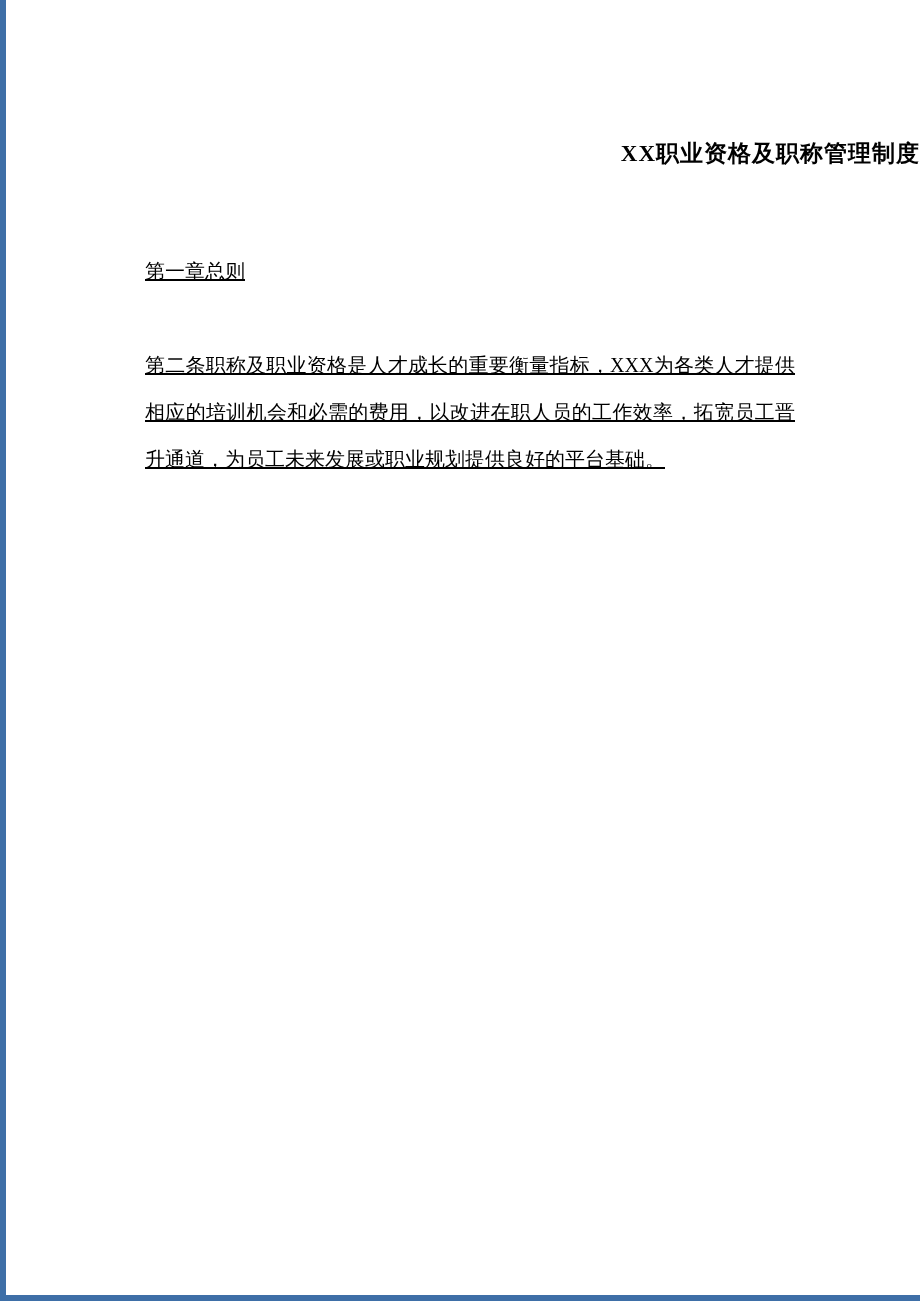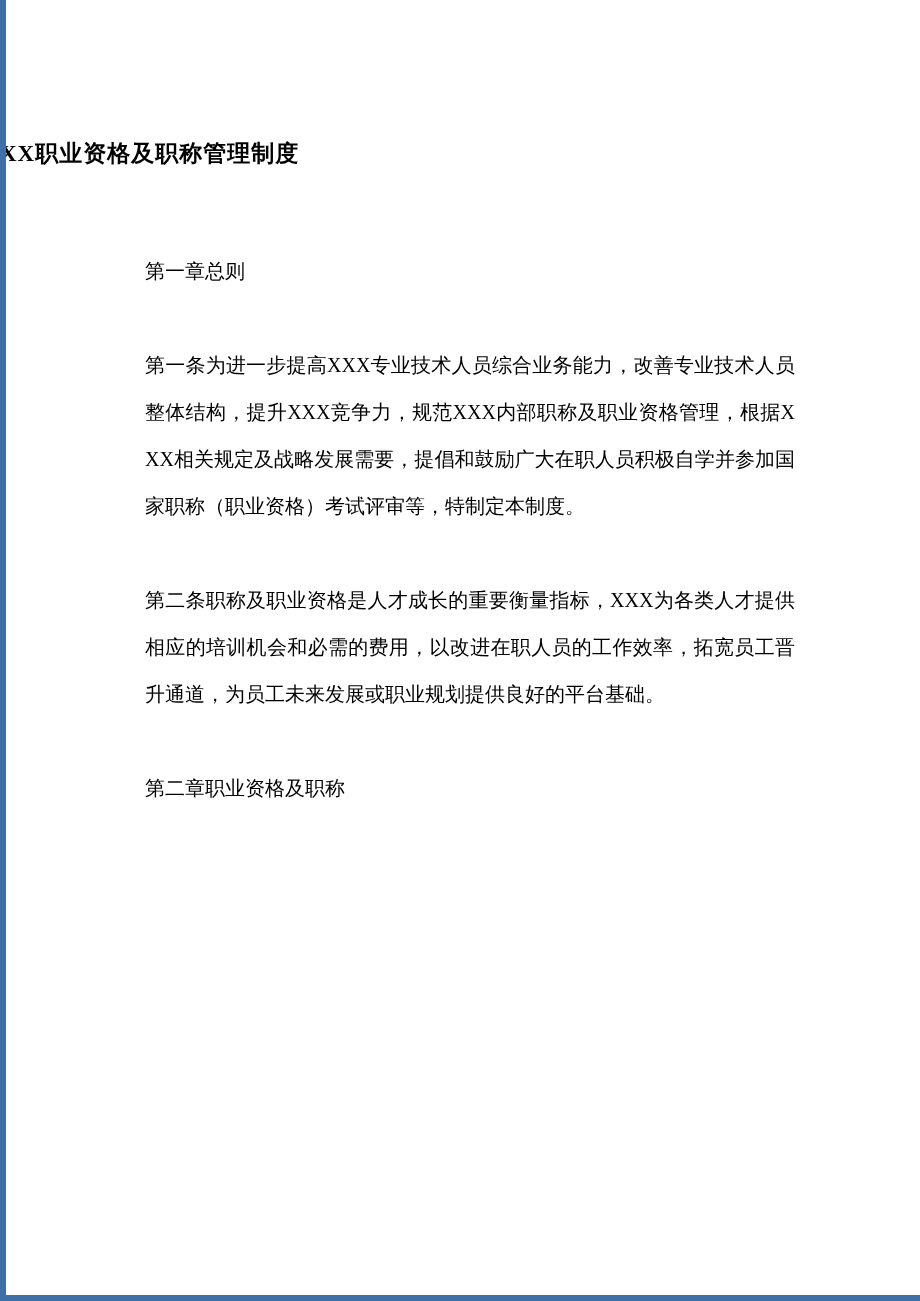--- a/index.html
+++ b/index.html
@@ -33,30 +33,31 @@
     position: absolute;
     left: 0;
     bottom: 0;
     width: 920px;
     height: 6px;
     background: #3e6fa7;
   }
   .doc-title {
     margin: 0;
     padding-top: 140px;
-    text-align: left;
+    text-align: right;
     font-size: 23px;
     font-weight: bold;
     letter-spacing: 1px;
     line-height: 1.2;
   }
   .content {
     margin-top: 80px;
     padding-left: 145px;
     width: 650px;
+    text-decoration: underline;
   }
   .block {
     font-size: 20px;
     line-height: 47px;
     margin: 0 0 47px 0;
     text-align: justify;
     text-justify: inter-ideograph;
     word-break: break-all;
   }
   .block.heading {
@@ -67,26 +68,24 @@
 <body>
 
 <div class="page">
 
   <h1 class="doc-title">XX职业资格及职称管理制度</h1>
 
   <div class="content">
 
     <p class="block heading">第一章总则</p>
 
-    <p class="block">第一条为进一步提高XXX专业技术人员综合业务能力，改善专业技术人员整体结构，提升XXX竞争力，规范XXX内部职称及职业资格管理，根据XXX相关规定及战略发展需要，提倡和鼓励广大在职人员积极自学并参加国家职称（职业资格）考试评审等，特制定本制度。</p>
 
     <p class="block">第二条职称及职业资格是人才成长的重要衡量指标，XXX为各类人才提供相应的培训机会和必需的费用，以改进在职人员的工作效率，拓宽员工晋升通道，为员工未来发展或职业规划提供良好的平台基础。</p>
 
 
-    <p class="block heading">第二章职业资格及职称</p>
 
 
   </div>
 
   <div class="edge-left"></div>
   <div class="edge-bottom"></div>
 
 </div>
 
 </body></html>

